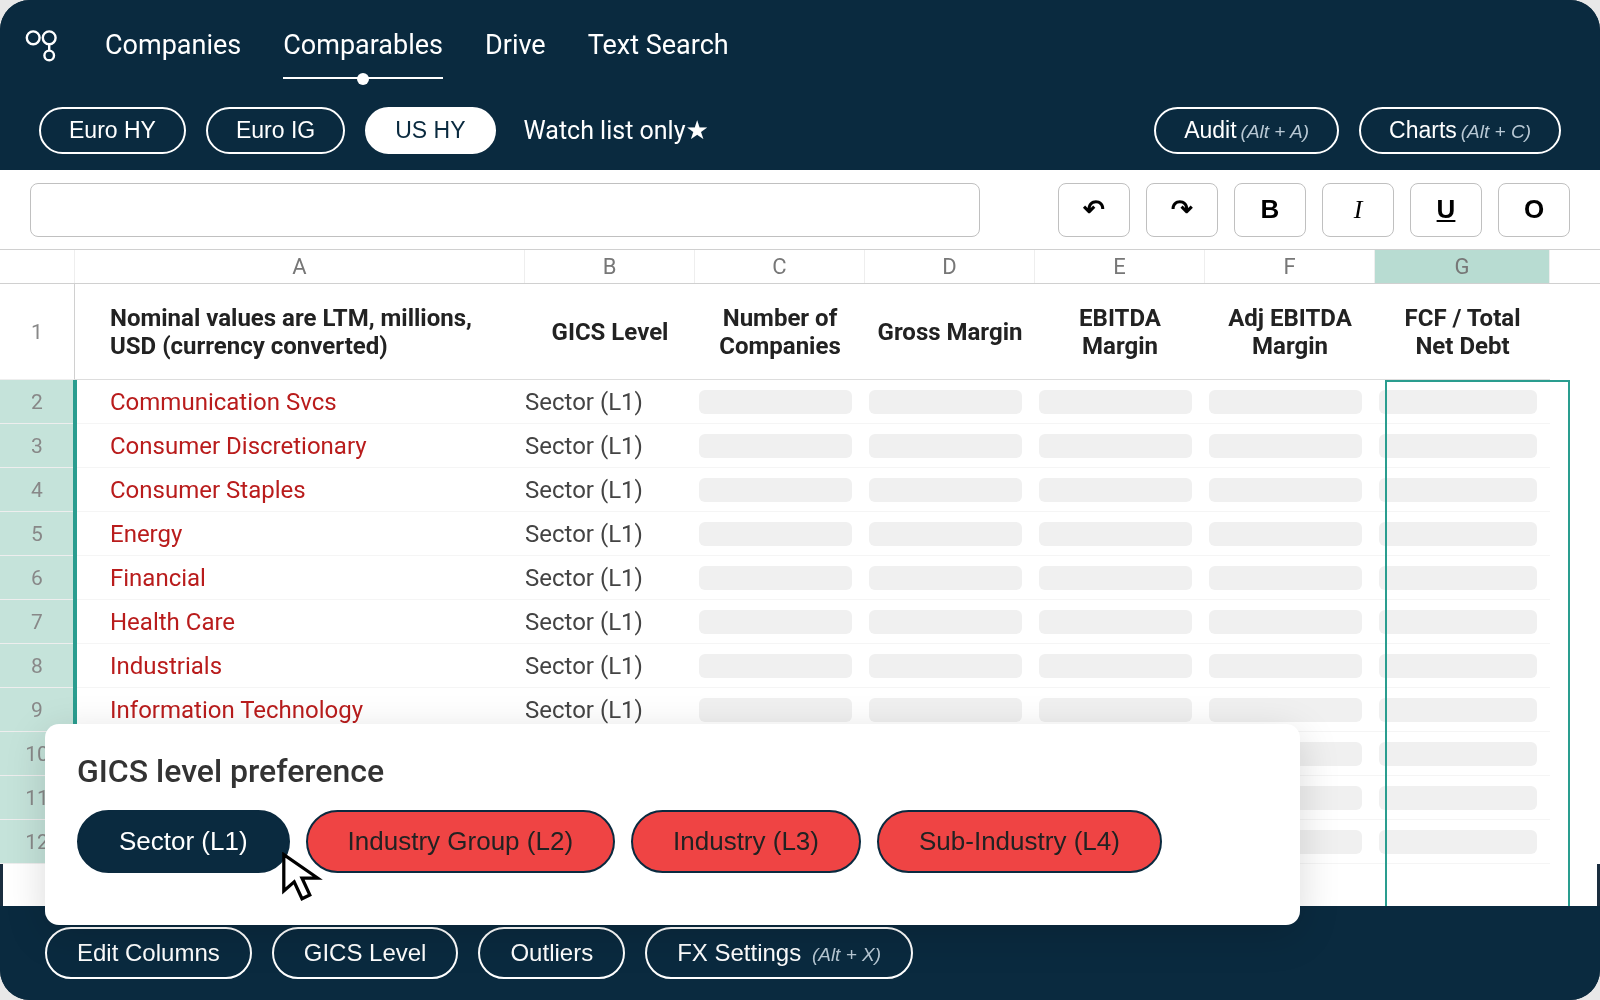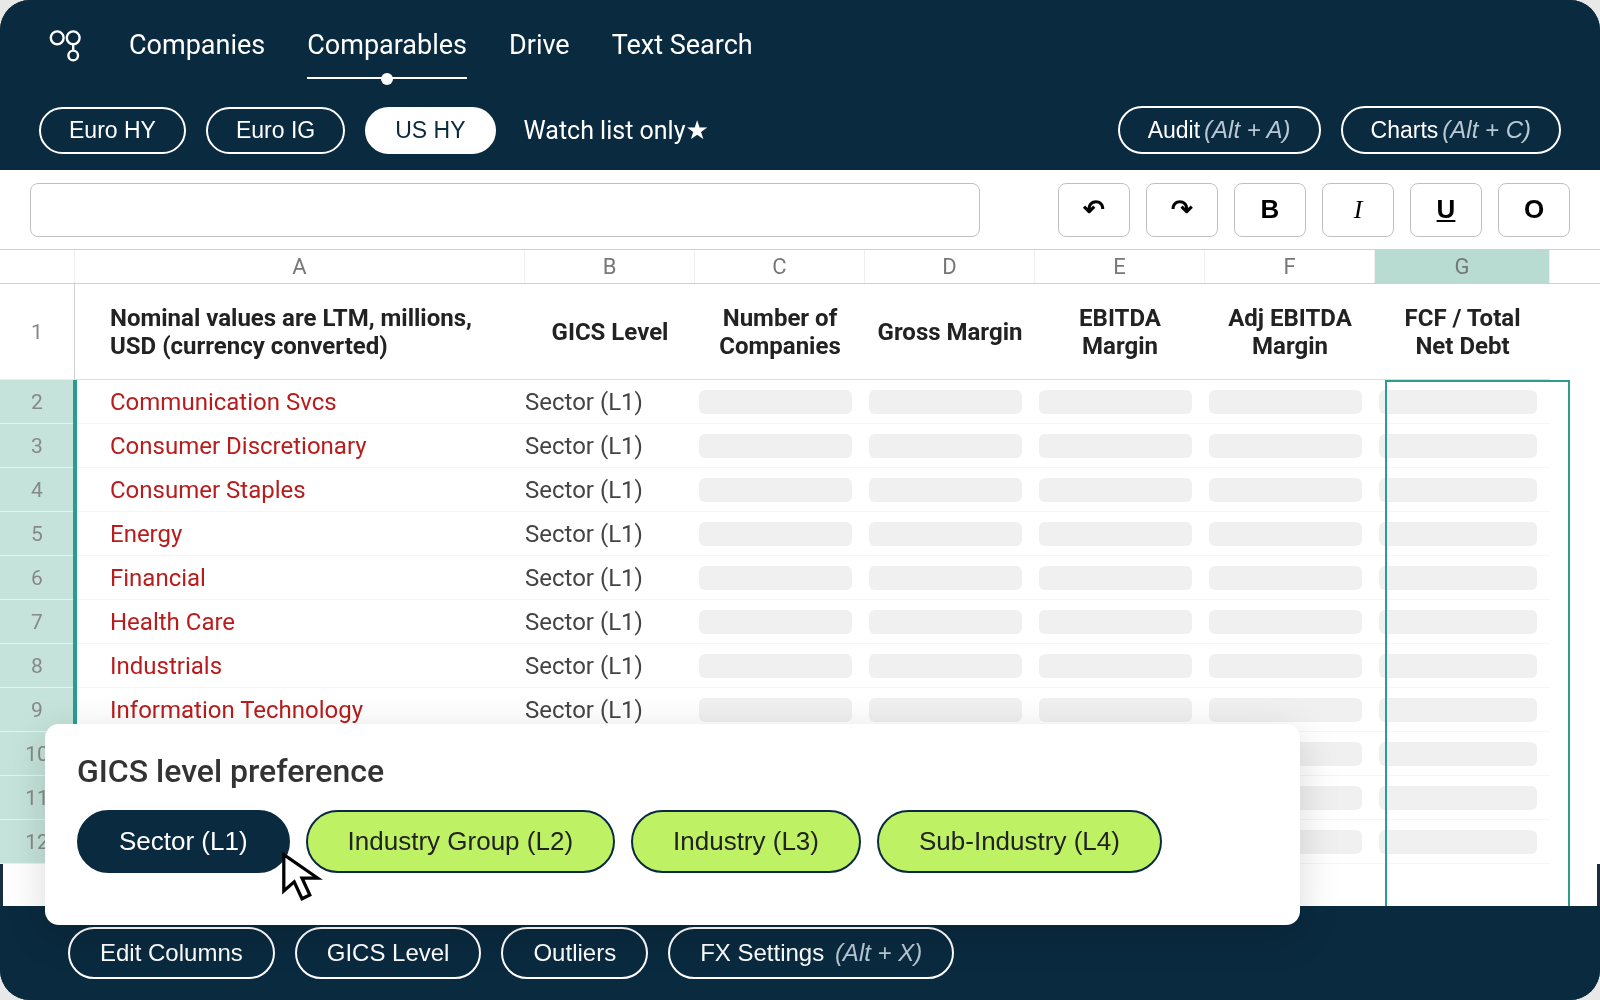--- a/index.html
+++ b/index.html
@@ -1,32 +1,32 @@
 <!DOCTYPE html>
 <html><head>
 <meta charset="utf-8">
 <style>
   * { box-sizing: border-box; margin: 0; padding: 0; }
   html, body { width: 1600px; height: 1000px; font-family: -apple-system, BlinkMacSystemFont, "Segoe UI", Roboto, sans-serif; background: #e8e8e8; overflow: hidden; }
   .app-frame { position: relative; width: 1600px; height: 1000px; background: #fff; border-radius: 30px; overflow: hidden; box-shadow: inset 0 0 0 3px #1a2e3f; }
   
-  .topnav { background: #0a2a3f; height: 90px; display: flex; align-items: center; padding: 0 45px; gap: 42px; }
+  .topnav { background: #0a2a3f; height: 90px; display: flex; align-items: center; padding: 0 21px; gap: 42px; }
   .logo { display:flex; align-items:center; }
   .logo svg { width: 42px; height: 40px; }
   .nav-item { color: #fff; font-size: 27px; font-weight: 400; cursor: pointer; position: relative; }
   .nav-item.active::after { content:""; position:absolute; left:0; right:0; bottom:-18px; height:2px; background:#fff; }
   .nav-item.active::before { content:""; position:absolute; left:50%; bottom:-24px; width:12px; height:12px; background:#fff; border-radius:50%; transform:translateX(-50%); }
   
   .filterbar { background:#0a2a3f; height:80px; display:flex; align-items:center; padding:0 39px; gap:20px; }
   .pill { border:2px solid #fff; color:#fff; background:transparent; border-radius:999px; padding:8px 28px; font-size:23px; cursor:pointer; }
   .pill.filled { background:#fff; color:#0a2a3f; font-weight:500; }
   .watch { color:#fff; font-size:25px; margin-left:8px; display:flex; align-items:flex-end; gap:0; }
   .star-icon { font-size:26px; color:#fff; }
   .spacer { flex:1; }
-  .hint { color:#b8c8d4; font-size:24px; margin-left:4px; font-style:italic;text-align:right; }
+  .hint { color:#b8c8d4; font-size:19px; margin-left:4px; font-style:italic;text-align:right; }
   
   .toolbar { background:#fff; height:80px; display:flex; align-items:center; padding:15px 30px; gap:16px; border-bottom:1px solid #d0d0d0; }
   .formula-input { flex:0 0 950px; height:54px; border:1px solid #c0c0c0; border-radius:8px; padding:0 16px; font-size:20px; }
   .tbtn { width:72px; height:54px; border:1px solid #c0c0c0; border-radius:8px; background:#fff; display:flex; align-items:center; justify-content:center; font-size:26px; cursor:pointer; font-weight:600; }
   .tbtn .u { text-decoration: underline; }
   .tbtn .i { font-style: italic; font-weight:400; font-family: Georgia, serif; }
   
   .sheet-wrap { position:relative; background:#fff; }
   .col-headers { display:grid; grid-template-columns: 75px 450px 170px 170px 170px 170px 170px 175px; height:34px; border-bottom:1px solid #d0d0d0; }
   .col-h { display:flex; align-items:center; justify-content:center; color:#777; font-size:22px; border-right:1px solid #eee; }
@@ -40,26 +40,26 @@
   .data-cell.name { padding-left:35px; color:#b91c1c; }
   .data-cell.level { color:#444; }
   .skeleton { background:#f0f0f0; border-radius:6px; height:24px; margin:10px 4px; width:90%; align-self:center; }
   .sel-col-overlay { position:absolute; top:130px; left:1385px; width:185px; height:586px; border:2px solid #2a9d8f; pointer-events:none; }
   .sel-handle { position:absolute; right:-5px; bottom:-5px; width:10px; height:10px; background:#2a9d8f; }
   .row-marker { position:absolute; top:130px; left:73px; width:4px; height:586px; background:#2a9d8f; }
   
   .popover { position:absolute; left:45px; top:724px; width:1255px; background:#fff; border-radius:14px; box-shadow:0 10px 40px rgba(0,0,0,.15); padding:28px 32px 52px; z-index:50; }
   .popover h2 { font-size:32px; font-weight:500; color:#333; margin-bottom:20px; }
   .seg-row { display:flex; gap:16px; }
-  .seg { border:2px solid #0a2a3f; border-radius:999px; padding:14px 40px; font-size:26px; cursor:pointer; background:#bef264; color:#222; }
+  .seg { border:2px solid #0a2a3f; border-radius:999px; padding:14px 40px; font-size:26px; cursor:pointer; background:#ef4444; color:#222; }
   .seg.active { background:#0a2a3f; color:#fff; }
   .cursor { position:absolute; left:280px; top:852px; z-index:60; pointer-events:none; }
   .cursor svg { width:44px; height:52px; }
   
-  .bottombar { position:absolute; left:0; right:0; bottom:0; height:94px; background:#0a2a3f; display:flex; align-items:center; padding:0 68px; gap:20px; }
+  .bottombar { position:absolute; left:0; right:0; bottom:0; height:94px; background:#0a2a3f; display:flex; align-items:center; padding:0 45px; gap:20px; }
   .bpill { border:2px solid #fff; color:#fff; background:transparent; border-radius:999px; padding:10px 30px; font-size:24px; cursor:pointer; }
 </style>
 </head>
 <body>
 
 <div class="app-frame">
 
   <div class="topnav">
     <span class="logo">
       <svg viewBox="0 0 50 50">

